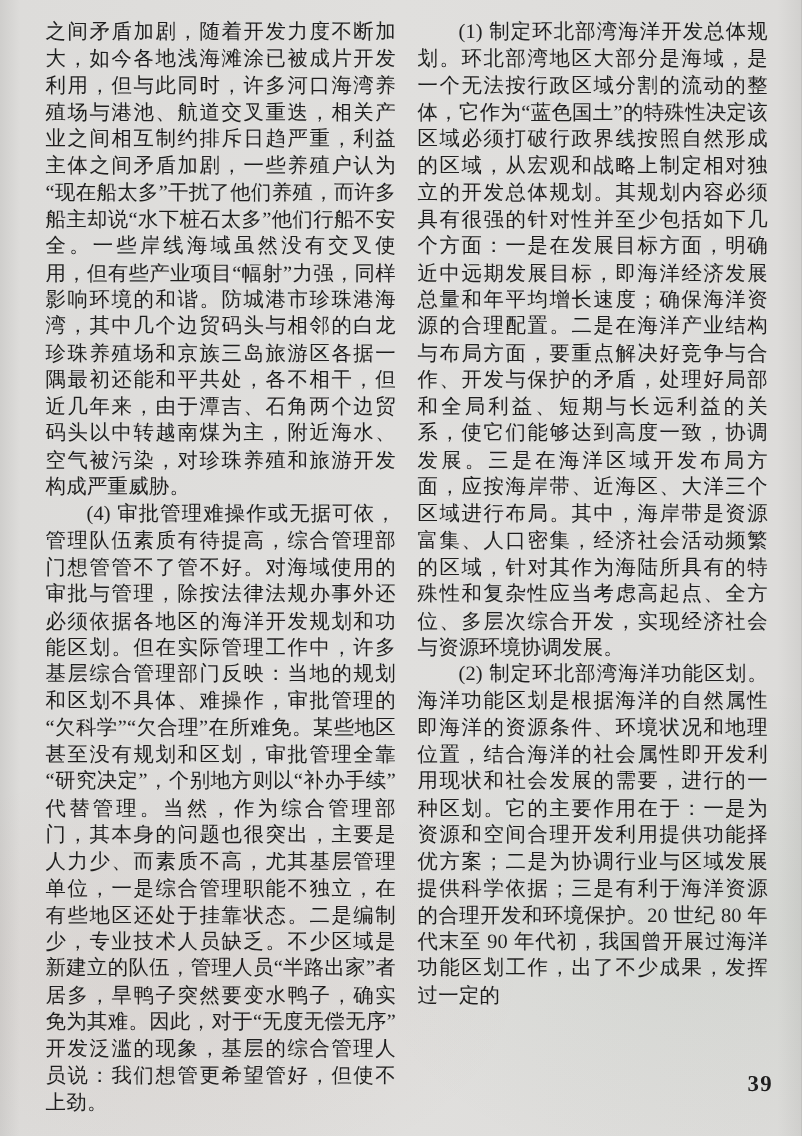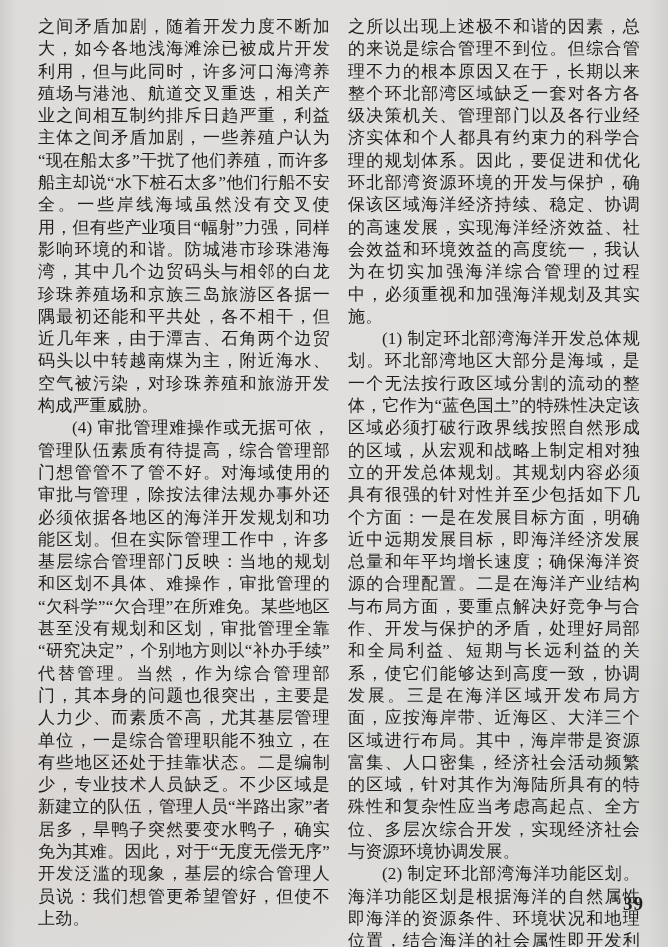--- a/index.html
+++ b/index.html
@@ -59,21 +59,20 @@
       <p class="indent">(4) 审批管理难操作或无据可依，管理队伍素质有待提高，综合管理部门想管管不了管不好。对海域使用的审批与管理，除按法律法规办事外还必须依据各地区的海洋开发规划和功能区划。但在实际管理工作中，许多基层综合管理部门反映：当地的规划和区划不具体、难操作，审批管理的“欠科学”“欠合理”在所难免。某些地区甚至没有规划和区划，审批管理全靠“研究决定”，个别地方则以“补办手续”代替管理。当然，作为综合管理部门，其本身的问题也很突出，主要是人力少、而素质不高，尤其基层管理单位，一是综合管理职能不独立，在有些地区还处于挂靠状态。二是编制少，专业技术人员缺乏。不少区域是新建立的队伍，管理人员“半路出家”者居多，旱鸭子突然要变水鸭子，确实免为其难。因此，对于“无度无偿无序”开发泛滥的现象，基层的综合管理人员说：我们想管更希望管好，但使不上劲。</p>
 
       <div class="section-heading" style="color: rgb(107, 42, 29);">
         <div class="h-line1">二、开发与保护必须</div>
 
       </div>
 
     </div>
 
     <div class="col">
-      <p>之所以出现上述极不和谐的因素，总的来说是综合管理不到位。但综合管理不力的根本原因又在于，长期以来整个环北部湾区域缺乏一套对各方各级决策机关、管理部门以及各行业经济实体和个人都具有约束力的科学合理的规划体系。因此，要促进和优化环北部湾资源环境的开发与保护，确保该区域海洋经济持续、稳定、协调的高速发展，实现海洋经济效益、社会效益和环境效益的高度统一，我认为在切实加强海洋综合管理的过程中，必须重视和加强海洋规划及其实施。</p>
       <p class="indent">(1) 制定环北部湾海洋开发总体规划。环北部湾地区大部分是海域，是一个无法按行政区域分割的流动的整体，它作为“蓝色国土”的特殊性决定该区域必须打破行政界线按照自然形成的区域，从宏观和战略上制定相对独立的开发总体规划。其规划内容必须具有很强的针对性并至少包括如下几个方面：一是在发展目标方面，明确近中远期发展目标，即海洋经济发展总量和年平均增长速度；确保海洋资源的合理配置。二是在海洋产业结构与布局方面，要重点解决好竞争与合作、开发与保护的矛盾，处理好局部和全局利益、短期与长远利益的关系，使它们能够达到高度一致，协调发展。三是在海洋区域开发布局方面，应按海岸带、近海区、大洋三个区域进行布局。其中，海岸带是资源富集、人口密集，经济社会活动频繁的区域，针对其作为海陆所具有的特殊性和复杂性应当考虑高起点、全方位、多层次综合开发，实现经济社会与资源环境协调发展。</p>
       <p class="indent">(2) 制定环北部湾海洋功能区划。海洋功能区划是根据海洋的自然属性即海洋的资源条件、环境状况和地理位置，结合海洋的社会属性即开发利用现状和社会发展的需要，进行的一种区划。它的主要作用在于：一是为资源和空间合理开发利用提供功能择优方案；二是为协调行业与区域发展提供科学依据；三是有利于海洋资源的合理开发和环境保护。20 世纪 80 年代末至 90 年代初，我国曾开展过海洋功能区划工作，出了不少成果，发挥过一定的</p>
     </div>
 
   </div>
 
   <div class="page-number">39</div>
 </div>
 
 </body></html>

